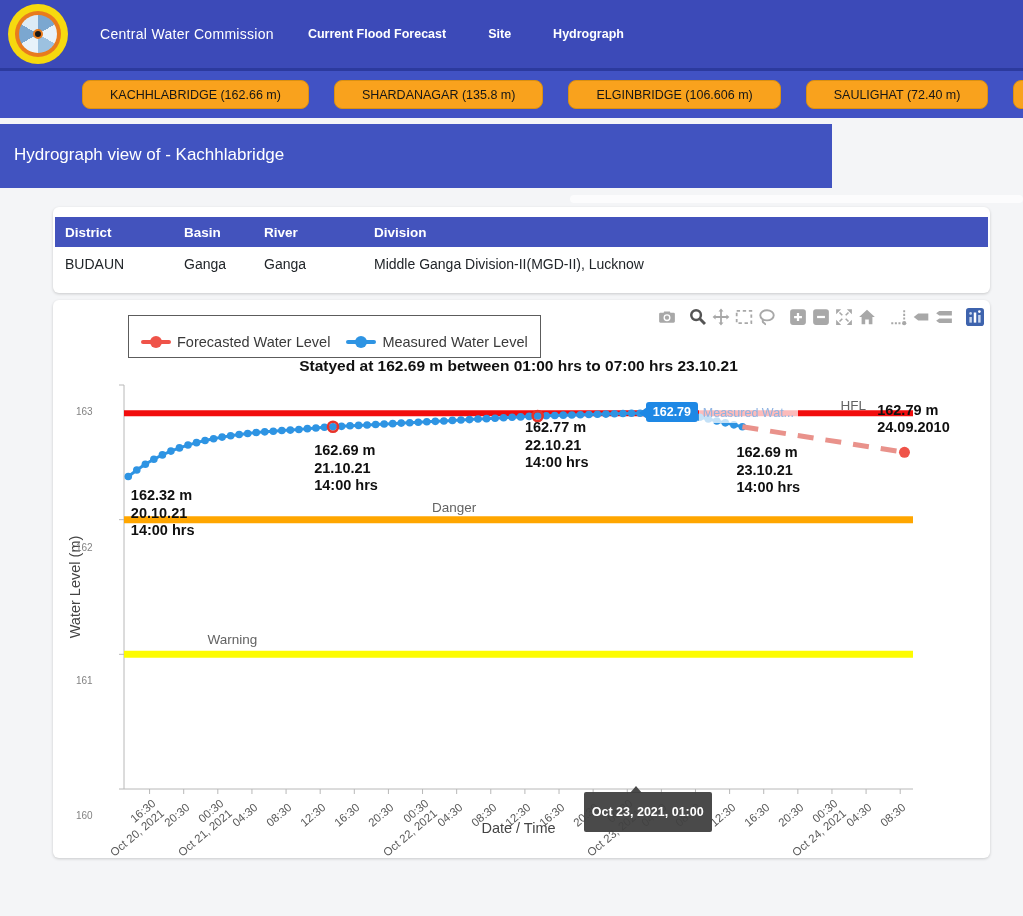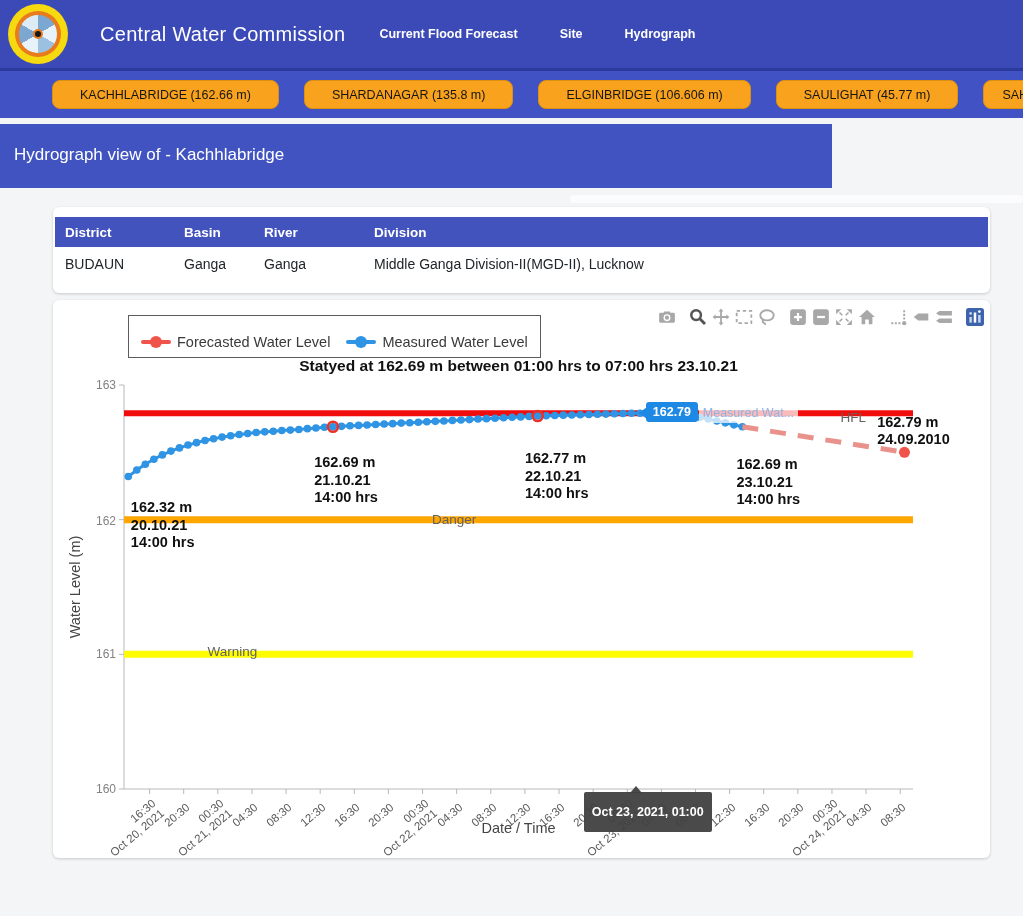--- a/index.html
+++ b/index.html
@@ -11,28 +11,28 @@
     background:#3c4ab8; display:flex; align-items:center; }
   .logo { width:60px; height:60px; border-radius:50%; margin-left:8px; flex-shrink:0;
     background:#f6d90f; display:flex; align-items:center; justify-content:center; }
   .logo-inner { width:46px; height:46px; border-radius:50%; background:#e87b1e;
     display:flex; align-items:center; justify-content:center; }
   .logo-core { width:38px; height:38px; border-radius:50%;
     background:conic-gradient(#7ba7d0 0 60deg,#e8f2fa 60deg 120deg,#9cc1e0 120deg 180deg,
       #e8f2fa 180deg 240deg,#7ba7d0 240deg 300deg,#dcebf5 300deg);
     display:flex; align-items:center; justify-content:center; }
   .logo-dot { width:10px; height:10px; border-radius:50%; background:#181818; border:2px solid #e87b1e; }
-  .nav-title { color:#fff; font-size:20px; font-weight:500; margin-left:32px; letter-spacing:.3px; }
+  .nav-title { color:#fff; font-size:14px; font-weight:500; margin-left:32px; letter-spacing:.3px; }
   .nav-links { display:flex; gap:42px; margin-left:34px; }
   .nav-link { color:#fff; font-size:12.5px; font-weight:700; cursor:pointer; white-space:nowrap; }
 
   
   .station-strip { position:absolute; left:0; top:68px; width:1023px; height:50px;
     background:#4152c4; border-top:3px solid #2c3a9e; display:flex; align-items:center;
-    gap:25px; padding-left:52px; overflow:hidden; }
+    gap:25px; padding-left:82px; overflow:hidden; }
   .station-btn { background:#f9a21d; border:1px solid #da9011; border-radius:8px;
     height:29px; display:flex; align-items:center; justify-content:center;
     padding:0 27px; font-size:12.5px; color:#161616; white-space:nowrap;
     flex-shrink:0; cursor:pointer; }
   .station-btn.cut { justify-content:flex-start; padding:0 120px 0 18px; min-width:260px; }
 
   
   .banner { position:absolute; left:0; top:124px; width:832px; height:64px; background:#4153c0; }
   .banner-title { color:#fff; font-size:17px; font-weight:500; padding:21px 0 0 14px; }
   .scroll-strip { position:absolute; left:570px; top:195px; width:453px; height:8px;
@@ -68,27 +68,27 @@
   .mb-icon svg { width:100%; height:100%; display:block; }
   .mb-icon.active { color:#545454; }
 
   .chart-title { position:absolute; left:71px; top:57px; width:789px; text-align:center;
     font-size:15.5px; font-weight:700; color:#111; }
   .xaxis-title { position:absolute; left:71px; top:520px; width:789px; text-align:center;
     font-size:14.5px; color:#444; }
   .yaxis-title { position:absolute; left:-78px; top:279px; width:200px; text-align:center;
     font-size:14.5px; color:#444; transform:rotate(-90deg); }
 
-  .y-tick-label { position:absolute; width:40px; text-align:right; font-size:12px; color:#828282; }
+  .y-tick-label { position:absolute; width:40px; text-align:left; font-size:10px; color:#828282;margin-top:28px; }
   .x-tick { position:absolute; width:0; }
   .x-tick span { display:inline-block; white-space:pre; text-align:right;
     font-size:11.5px; line-height:13px; color:#5a5a5a;
     transform:translateX(-100%) rotate(-40deg); transform-origin:100% 0; }
 
-  .annot { position:absolute; white-space:pre-line;margin-top:12px; }
+  .annot { position:absolute; white-space:pre-line; }
   .annot.data { font-size:14.5px; font-weight:700; color:#101010; line-height:17.5px; }
   .annot.ref { font-size:13.5px; color:#636363; }
 
   .point-tooltip { position:absolute; background:#1e88e5; color:#fff; font-size:12.5px;
     font-weight:700; padding:3px 7px; border-radius:3px; }
   .point-tooltip .caret { position:absolute; left:-7px; top:5px; width:0; height:0;
     border-top:6px solid transparent; border-bottom:6px solid transparent;
     border-right:8px solid #1e88e5; }
   .series-label { position:absolute; background:rgba(255,255,255,.72); color:#8fb3e2;
     font-size:12.5px; padding:3px 4px; border-radius:2px; white-space:nowrap; }
@@ -114,21 +114,21 @@
     <div class="nav-link">Current Flood Forecast</div>
     <div class="nav-link">Site</div>
     <div class="nav-link">Hydrograph</div>
   </div>
 </div>
 
 <div class="station-strip">
   <div class="station-btn">KACHHLABRIDGE (162.66 m)</div>
   <div class="station-btn">SHARDANAGAR (135.8 m)</div>
   <div class="station-btn">ELGINBRIDGE (106.606 m)</div>
-  <div class="station-btn">SAULIGHAT (45.77 m)</div>
+  <div class="station-btn">SAULIGHAT (72.40 m)</div>
   <div class="station-btn cut">SAHA</div>
 </div>
 
 <div class="banner">
   <div class="banner-title">Hydrograph view of - Kachhlabridge</div>
 </div>
 <div class="scroll-strip"></div>
 
 <div class="table-card">
   <table>
@@ -416,21 +416,21 @@
         <div class="x-tick" style="left: 778.968px; top: 497px;"><span>00:30
 Oct 24, 2021</span></div>
         <div class="x-tick" style="left: 813.086px; top: 497px;"><span>04:30</span></div>
         <div class="x-tick" style="left: 847.205px; top: 497px;"><span>08:30</span></div>
         <div class="annot data" style="left: 77.8238px; top: 187.347px;">162.32 m
 20.10.21
 14:00 hrs</div>
         <div class="annot data" style="left: 261.213px; top: 142.233px;">162.69 m
 21.10.21
 14:00 hrs</div>
-        <div class="annot data" style="left: 471.897px; top: 138px;">162.77 m
+        <div class="annot data" style="left: 471.897px; top: 119px;">162.77 m
 22.10.21
 14:00 hrs</div>
         <div class="annot data" style="left: 683.435px; top: 144.253px;">162.69 m
 23.10.21
 14:00 hrs</div>
         <div class="annot ref" style="left: 787.497px; top: 98.4667px;">HFL</div>
         <div class="annot data" style="left: 824.175px; top: 101.968px;">162.79 m
 24.09.2010</div>
         <div class="annot ref" style="left: 379px; top: 200.005px;">Danger</div>
         <div class="annot ref" style="left: 154.591px; top: 331.979px;">Warning</div>

